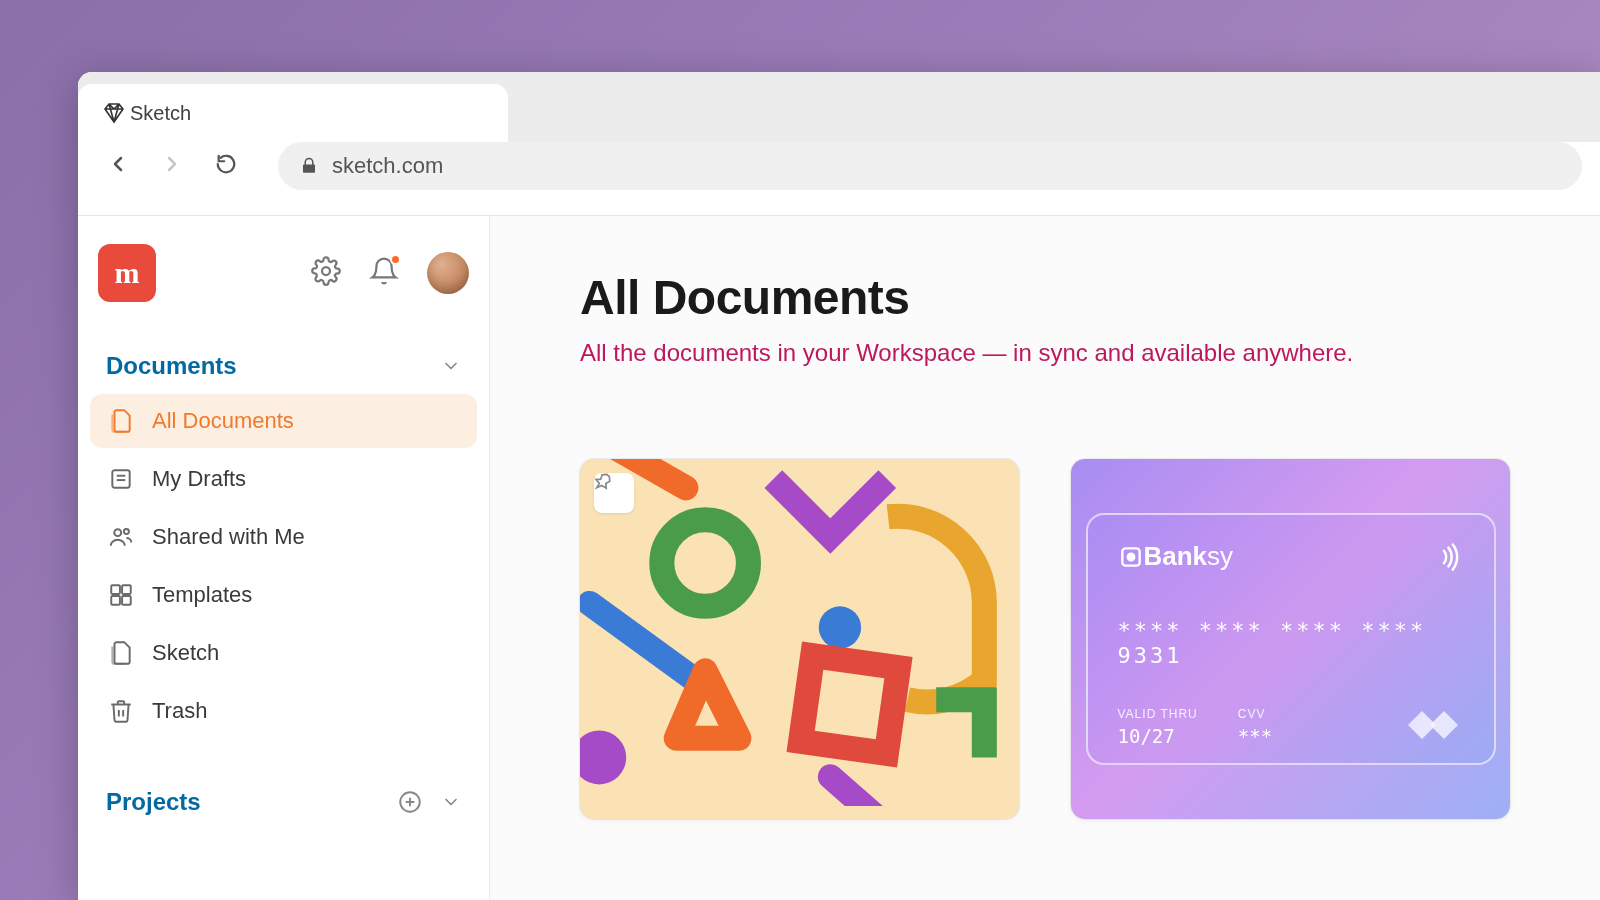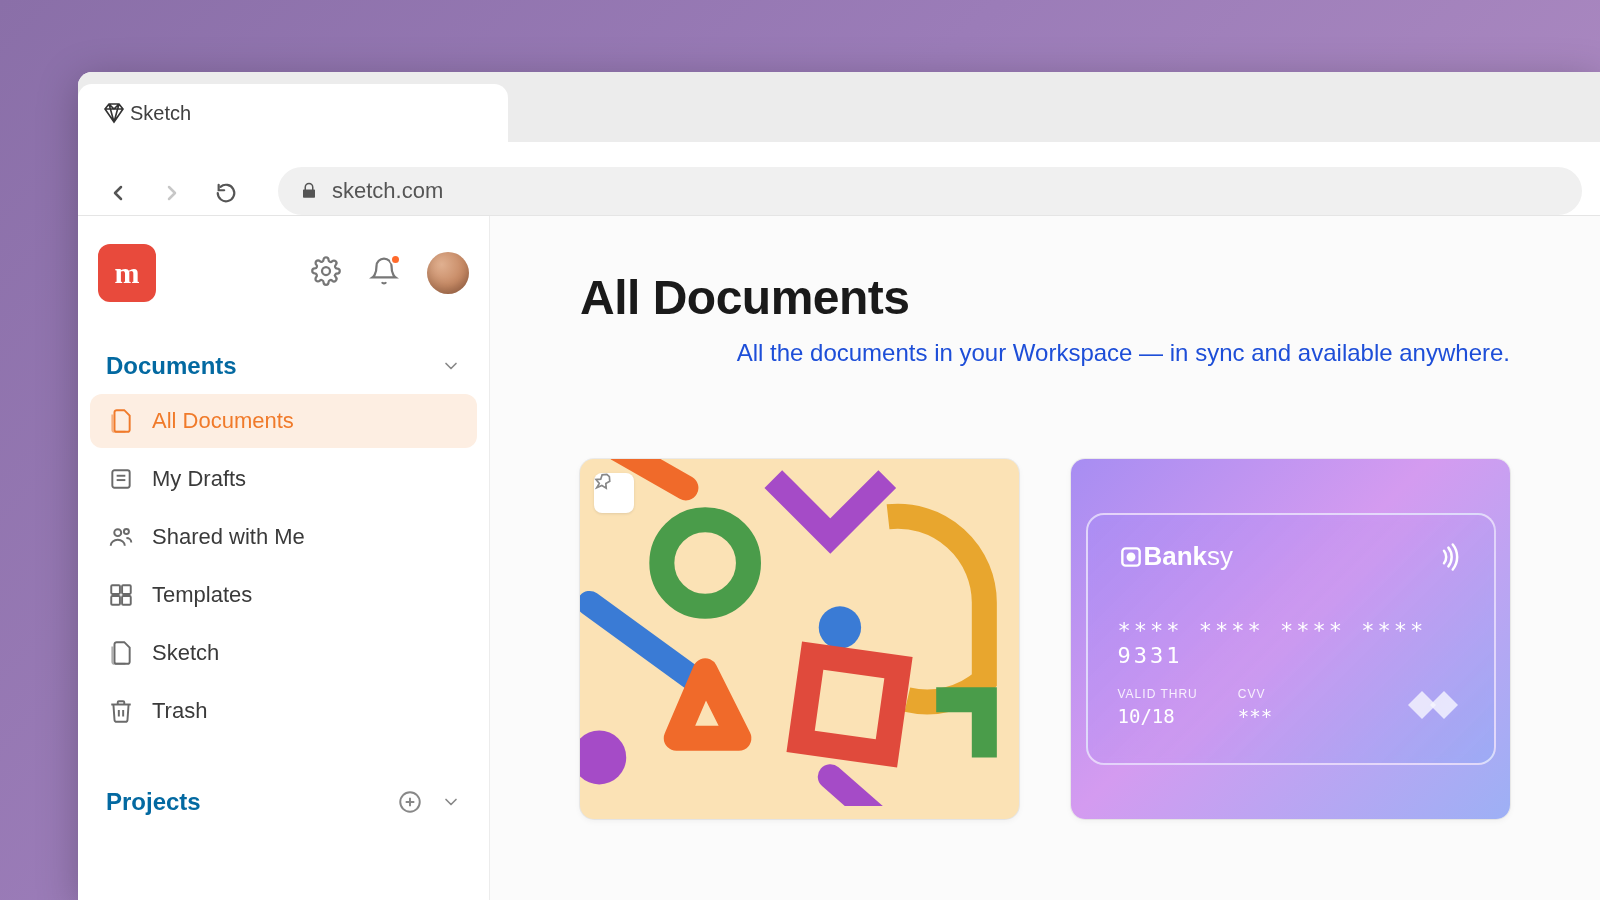--- a/index.html
+++ b/index.html
@@ -38,21 +38,21 @@
     font-size: 20px;
     color: #404040;
     position: relative;
   }
   .browser-tab svg { flex-shrink: 0; }
   
   .toolbar {
     height: 74px;
     background: #fff;
     display: flex;
-    align-items: flex-end;
+    align-items: flex-start;
     padding: 0 18px;
     gap: 10px;
     border-bottom: 1px solid #e5e5e5;
   }
   .nav-btn {
     width: 44px; height: 44px;
     display: flex; align-items: center; justify-content: center;
     border-radius: 8px; color: #555;
   }
   .nav-btn.disabled { color: #c7c7c7; }
@@ -126,21 +126,21 @@
   .nav-item.active .icon-slot { color: #f07a2a; }
   .nav-item:not(.active) .icon-slot { color: #6a6a6a; }
 
   .main {
     flex: 1;
     background: #fbfbfb;
     padding: 54px 90px 0 90px;
     overflow: hidden;
   }
   .page-title { font-size: 48px; font-weight: 700; color: #1a1a1a; letter-spacing: -0.5px; }
-  .page-subtitle { font-size: 24px; color: #1d4ed8; margin-top: 14px; text-align: right; }
+  .page-subtitle { font-size: 24px; color: #be185d; margin-top: 14px; }
   .doc-grid {
     display: flex; gap: 52px; margin-top: 92px;
   }
   .doc-card {
     width: 456px; height: 360px;
     border-radius: 14px;
     position: relative;
     overflow: hidden;
     box-shadow: 0 0 0 1px rgba(0,0,0,0.06), 0 2px 6px rgba(0,0,0,0.05);
   }
@@ -165,21 +165,21 @@
     background: linear-gradient(135deg, rgba(168,140,245,0.6), rgba(200,150,240,0.55), rgba(150,170,245,0.6));
     color: #fff;
     padding: 26px 30px;
     position: relative;
     backdrop-filter: blur(4px);
   }
   .cc-top { display:flex; align-items:center; justify-content:space-between; }
   .cc-brand { display:flex; align-items:center; gap:0; font-size: 26px; font-weight:600; }
   .cc-brand .thin { font-weight: 400; }
   .cc-number { margin-top: 46px; font-size: 22px; letter-spacing: 3px; font-family: monospace;}
-  .cc-bottom { position:absolute; bottom: 36px; left:30px; right:30px; display:flex; align-items:flex-end; justify-content:space-between;}
+  .cc-bottom { position:absolute; bottom: 16px; left:30px; right:30px; display:flex; align-items:flex-end; justify-content:space-between;}
   .cc-field-label { font-size: 12px; letter-spacing: 1px; opacity:0.85;}
   .cc-field-value { font-size: 19px; margin-top:4px; font-family: monospace;}
   .cc-fields { display:flex; gap: 40px;}
   .cc-diamonds svg { opacity: 0.9;}
 </style>
 </head>
 <body>
 
 <div class="browser-window">
 
@@ -369,21 +369,21 @@
                   <path d="M8 7a8 8 0 0 1 0 10"></path>
                   <path d="M11.5 4.5a12 12 0 0 1 0 15"></path>
                   <path d="M15 2a16 16 0 0 1 0 20"></path>
                 </svg>
             </div>
             <div class="cc-number">**** **** **** **** 9331</div>
             <div class="cc-bottom">
               <div class="cc-fields">
                 <div>
                   <div class="cc-field-label">VALID THRU</div>
-                  <div class="cc-field-value">10/18</div>
+                  <div class="cc-field-value">10/27</div>
                 </div>
                 <div>
                   <div class="cc-field-label">CVV</div>
                   <div class="cc-field-value">***</div>
                 </div>
               </div>
               <div class="cc-diamonds">
                 <svg width="60" height="36" viewBox="0 0 60 36">
                     <g fill="rgba(255,255,255,0.8)">
                       <polygon points="18,4 32,18 18,32 4,18"></polygon>

